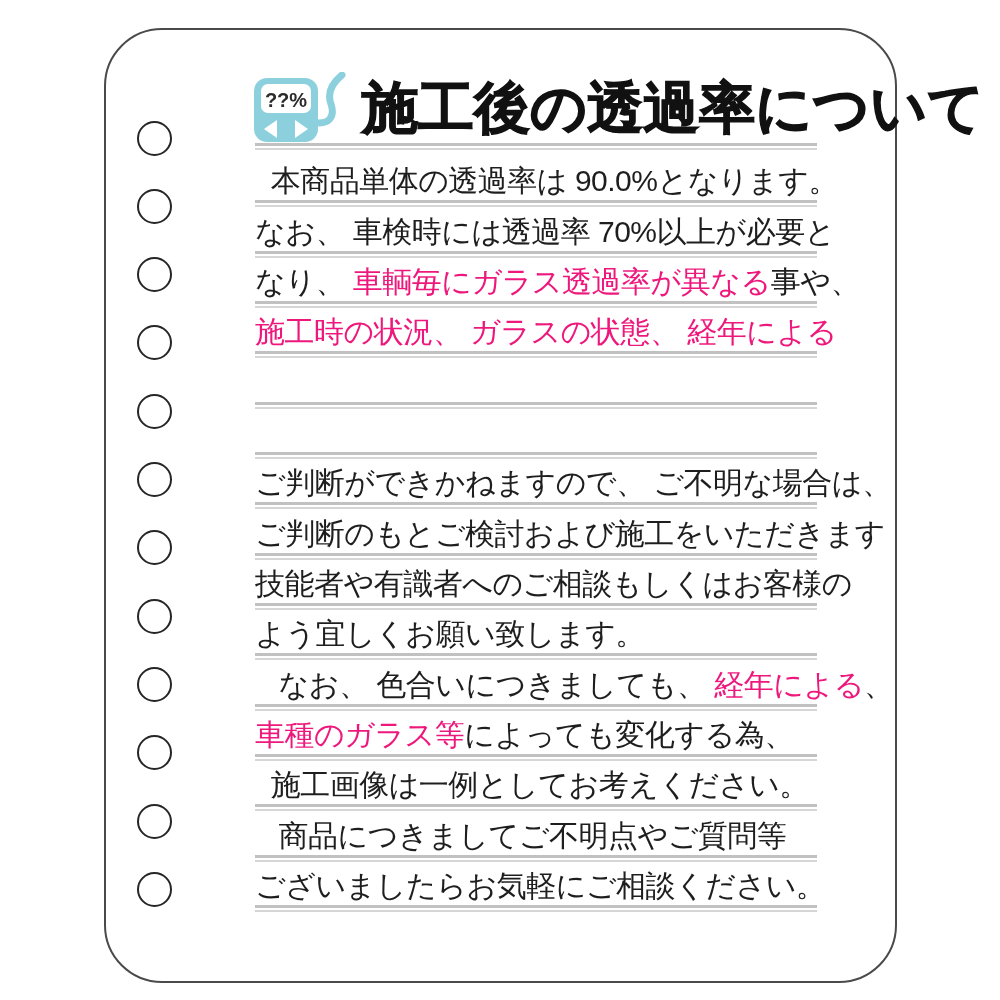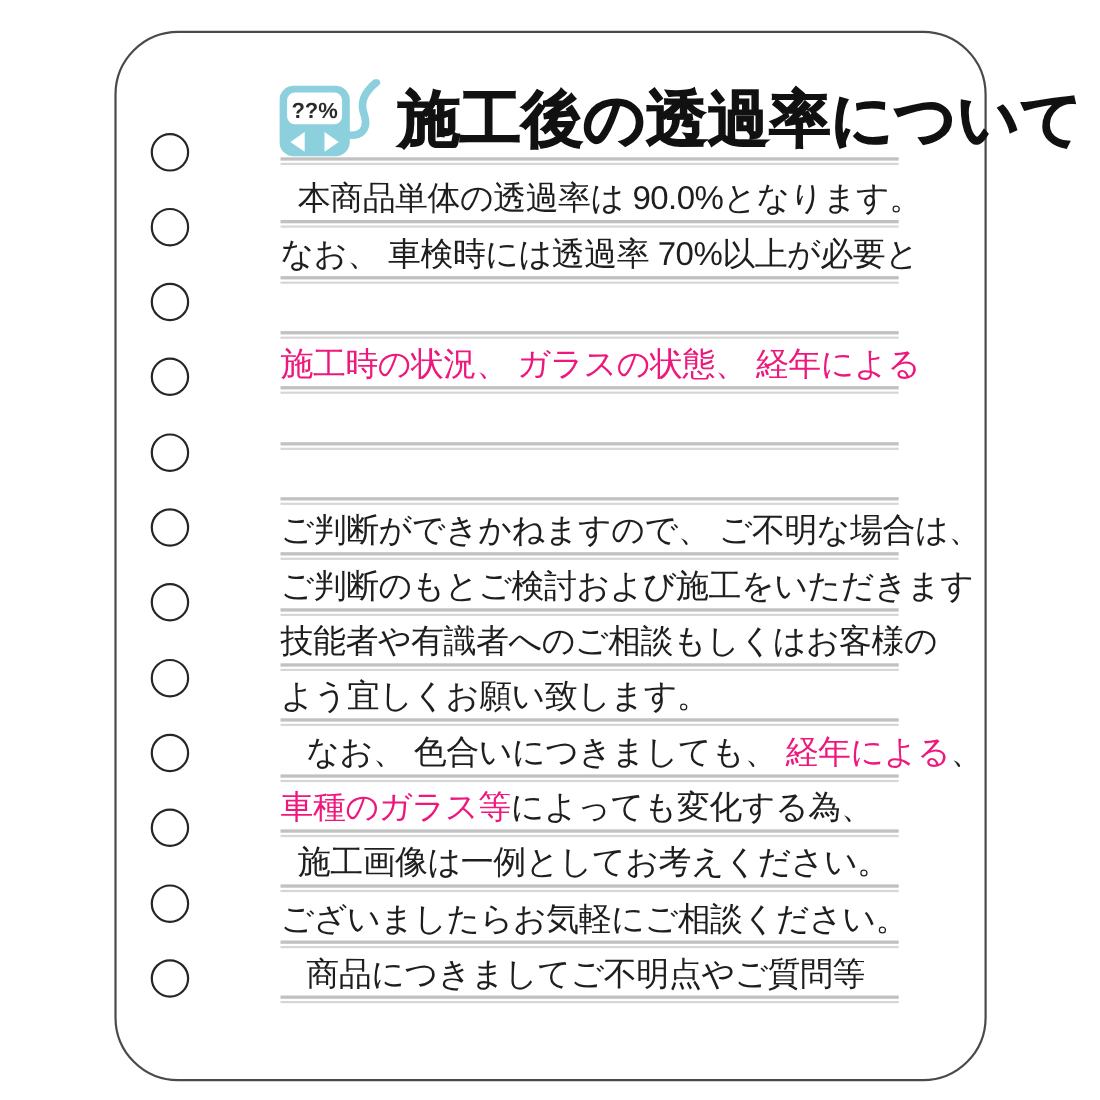--- a/index.html
+++ b/index.html
@@ -74,20 +74,21 @@
   <div class="lines">
       <div class="row">
         <div class="txt"><span>  本商品単体の透過率は 90.0%となります。</span></div>
         <div class="rule"></div>
       </div>
       <div class="row">
         <div class="txt"><span>なお、 車検時には透過率 70%以上が必要と</span></div>
         <div class="rule"></div>
       </div>
       <div class="row">
+        <div class="txt"><span>なり、 </span><span class="pink">車輌毎にガラス透過率が異なる</span><span>事や、</span></div>
         <div class="rule"></div>
       </div>
       <div class="row">
         <div class="txt"><span class="pink">施工時の状況、 ガラスの状態、 経年による</span></div>
         <div class="rule"></div>
       </div>
       <div class="row">
         <div class="rule"></div>
       </div>
       <div class="row">
@@ -115,21 +116,21 @@
       </div>
       <div class="row">
         <div class="txt"><span class="pink">車種のガラス等</span><span>によっても変化する為、</span></div>
         <div class="rule"></div>
       </div>
       <div class="row">
         <div class="txt"><span>  施工画像は一例としてお考えください。</span></div>
         <div class="rule"></div>
       </div>
       <div class="row">
-        <div class="txt"><span>ございましたらお気軽にご相談ください。</span></div>
+        <div class="txt"><span>   商品につきましてご不明点やご質問等</span></div>
         <div class="rule"></div>
       </div>
       <div class="row">
-        <div class="txt"><span>   商品につきましてご不明点やご質問等</span></div>
+        <div class="txt"><span>ございましたらお気軽にご相談ください。</span></div>
         <div class="rule"></div>
       </div>
     </div>
 </div>
 
 </body></html>

